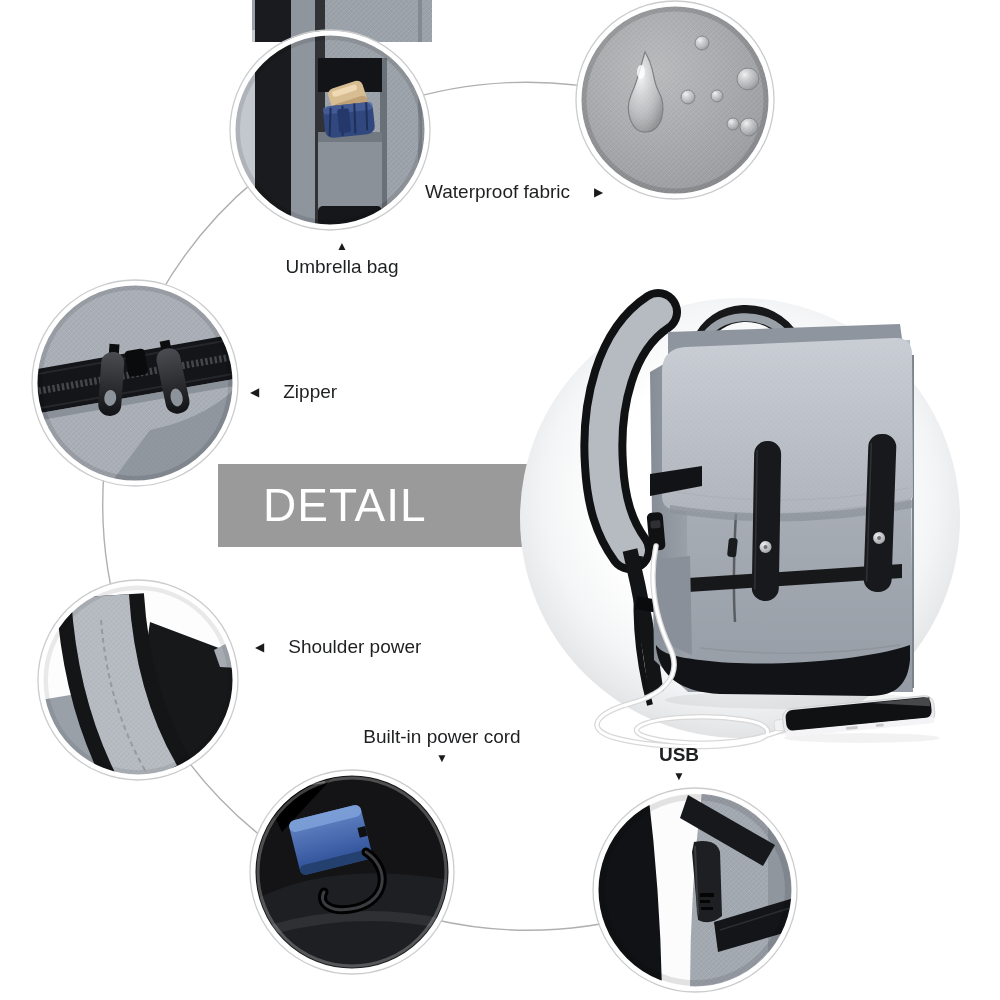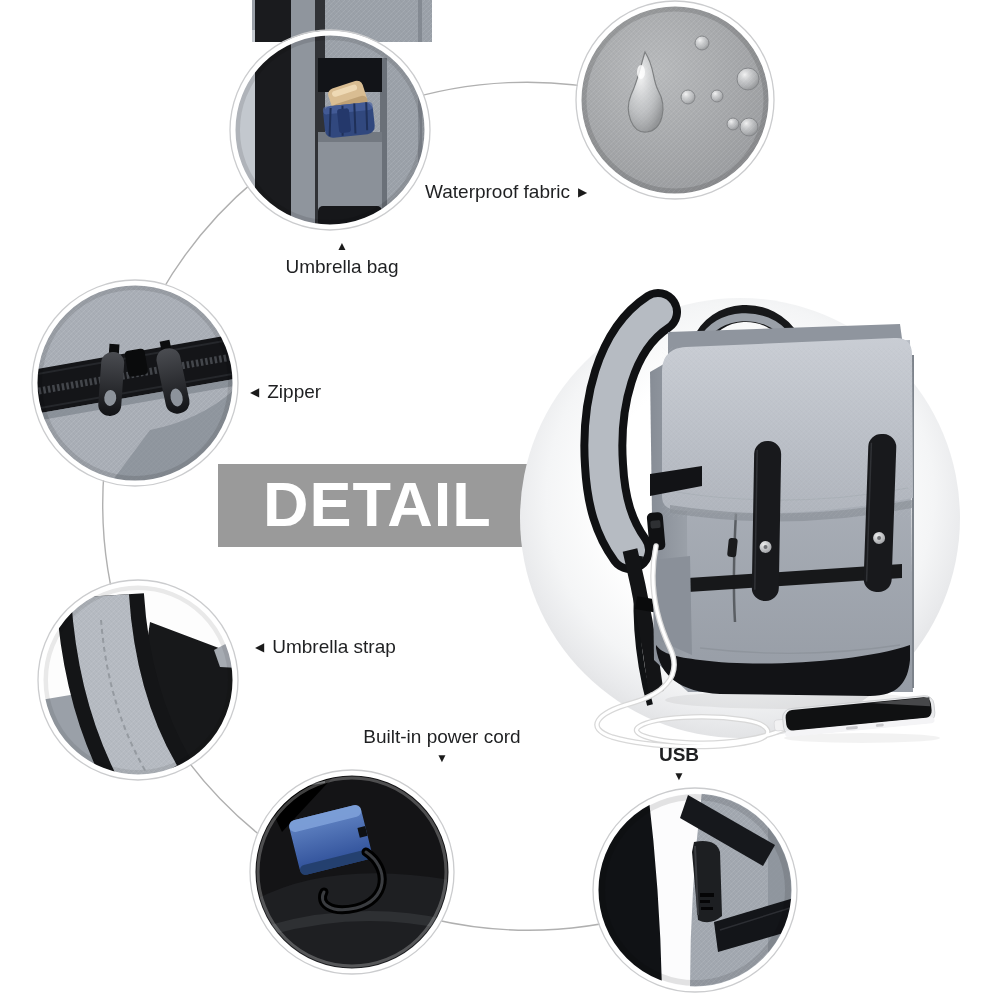--- a/index.html
+++ b/index.html
@@ -1,22 +1,22 @@
 <!DOCTYPE html>
 <html><head>
 <meta charset="utf-8">
 <style>
   html,body{margin:0;padding:0;background:#ffffff;}
   #stage{position:relative;width:1000px;height:1000px;background:#ffffff;overflow:hidden;
          font-family:"Liberation Sans",sans-serif;}
   #banner{position:absolute;left:218px;top:464px;width:320px;height:83px;background:#9a9a9a;z-index:1;}
   #banner .banner-text{position:absolute;left:45px;top:50%;transform:translateY(-52%);
-         font-weight:bold;font-size:63px;line-height:1;letter-spacing:1px;color:#ffffff;}
+         font-weight:normal;font-size:46px;line-height:1;letter-spacing:1px;color:#ffffff;}
   #scene{position:absolute;left:0;top:0;z-index:2;}
-  .label{position:absolute;z-index:3;color:#1f2022;font-size:19px;display:flex;align-items:center;gap:8px;}
+  .label{position:absolute;z-index:3;color:#1f2022;font-size:19px;display:flex;align-items:center;gap:24px;}
   .label .arrow{font-size:12px;line-height:1;color:#1a1a1a;}
   .label.vert{flex-direction:column;gap:4px;text-align:center;}
   #label-waterproof{left:425px;top:181px;}
   #label-umbrella{left:262px;top:240px;width:160px;}
   #label-zipper{left:250px;top:381px;}
   #label-shoulder{left:255px;top:636px;}
   #label-power{left:346px;top:726px;width:192px;justify-content:space-between;}
   #label-usb{left:646px;top:744px;width:66px;font-weight:bold;}
 </style>
 </head>
@@ -345,21 +345,21 @@
     <span class="arrow">▶</span>
   </div>
 
   <div class="label" id="label-zipper">
     <span class="arrow">◀</span>
     <span>Zipper</span>
   </div>
 
   <div class="label" id="label-shoulder">
     <span class="arrow">◀</span>
-    <span>Umbrella strap</span>
+    <span>Shoulder power</span>
   </div>
 
   <div class="label vert" id="label-power">
     <span>Built-in power cord</span>
     <span class="arrow">▼</span>
   </div>
 
   <div class="label vert" id="label-usb">
     <span>USB</span>
     <span class="arrow">▼</span>

